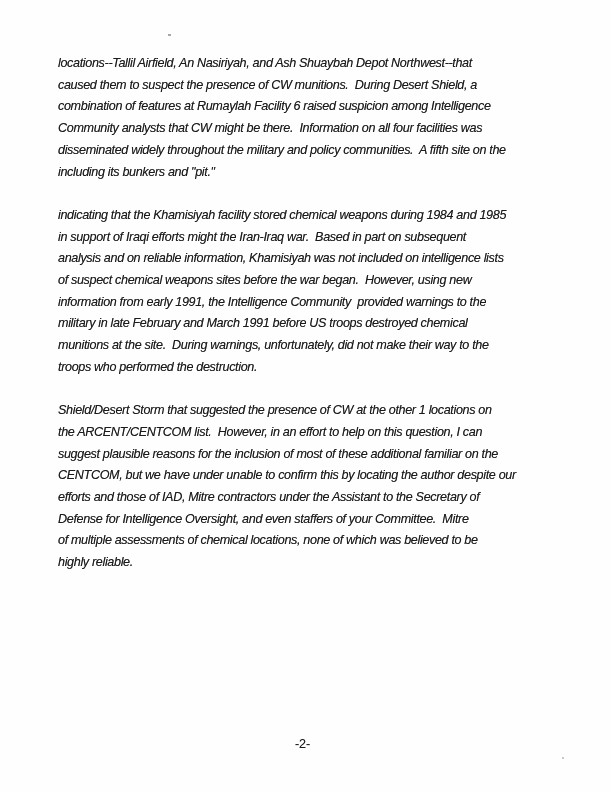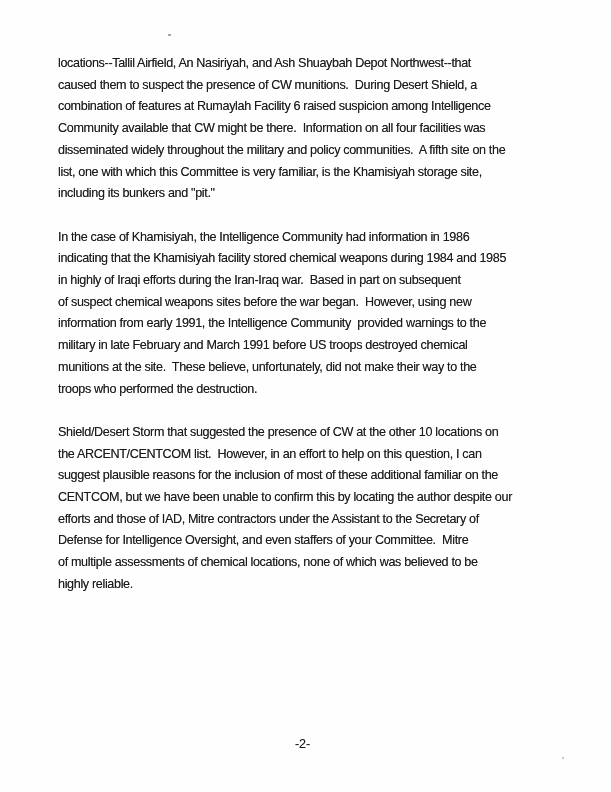--- a/index.html
+++ b/index.html
@@ -24,20 +24,21 @@
   }
   .paragraph {
     margin: 0 0 21.7px 0;
   }
   .line {
     white-space: pre;
     font-size: 12.6px;
     line-height: 21.7px;
     letter-spacing: -0.35px;
     text-shadow: 0 0 0.6px rgba(20,20,20,0.55);
+    font-style: italic;
   }
   .page-number {
     position: absolute;
     top: 737px;
     left: 58px;
     width: 489px;
     text-align: center;
     font-size: 12.6px;
     letter-spacing: -0.2px;
     text-shadow: 0 0 0.6px rgba(20,20,20,0.5);
@@ -63,40 +64,39 @@
 </style>
 </head>
 <body>
 
 <div class="page">
   <div class="text-block">
       <div class="paragraph">
         <div class="line">locations--Tallil Airfield, An Nasiriyah, and Ash Shuaybah Depot Northwest--that</div>
         <div class="line">caused them to suspect the presence of CW munitions.  During Desert Shield, a</div>
         <div class="line">combination of features at Rumaylah Facility 6 raised suspicion among Intelligence</div>
-        <div class="line">Community available that CW might be there.  Information on all four facilities was</div>
+        <div class="line">Community analysts that CW might be there.  Information on all four facilities was</div>
         <div class="line">disseminated widely throughout the military and policy communities.  A fifth site on the</div>
-        <div class="line">list, one with which this Committee is very familiar, is the Khamisiyah storage site,</div>
         <div class="line">including its bunkers and "pit."</div>
       </div>
       <div class="paragraph">
-        <div class="line">In the case of Khamisiyah, the Intelligence Community had information in 1986</div>
         <div class="line">indicating that the Khamisiyah facility stored chemical weapons during 1984 and 1985</div>
-        <div class="line">in highly of Iraqi efforts during the Iran-Iraq war.  Based in part on subsequent</div>
+        <div class="line">in support of Iraqi efforts might the Iran-Iraq war.  Based in part on subsequent</div>
+        <div class="line">analysis and on reliable information, Khamisiyah was not included on intelligence lists</div>
         <div class="line">of suspect chemical weapons sites before the war began.  However, using new</div>
         <div class="line">information from early 1991, the Intelligence Community  provided warnings to the</div>
         <div class="line">military in late February and March 1991 before US troops destroyed chemical</div>
-        <div class="line">munitions at the site.  These believe, unfortunately, did not make their way to the</div>
+        <div class="line">munitions at the site.  During warnings, unfortunately, did not make their way to the</div>
         <div class="line">troops who performed the destruction.</div>
       </div>
       <div class="paragraph">
-        <div class="line">Shield/Desert Storm that suggested the presence of CW at the other 10 locations on</div>
+        <div class="line">Shield/Desert Storm that suggested the presence of CW at the other 1 locations on</div>
         <div class="line">the ARCENT/CENTCOM list.  However, in an effort to help on this question, I can</div>
         <div class="line">suggest plausible reasons for the inclusion of most of these additional familiar on the</div>
-        <div class="line">CENTCOM, but we have been unable to confirm this by locating the author despite our</div>
+        <div class="line">CENTCOM, but we have under unable to confirm this by locating the author despite our</div>
         <div class="line">efforts and those of IAD, Mitre contractors under the Assistant to the Secretary of</div>
         <div class="line">Defense for Intelligence Oversight, and even staffers of your Committee.  Mitre</div>
         <div class="line">of multiple assessments of chemical locations, none of which was believed to be</div>
         <div class="line">highly reliable.</div>
       </div>
     </div>
   <div class="page-number">-2-</div>
   <div class="speck speck-1"></div>
   <div class="speck speck-2"></div>
 </div>

